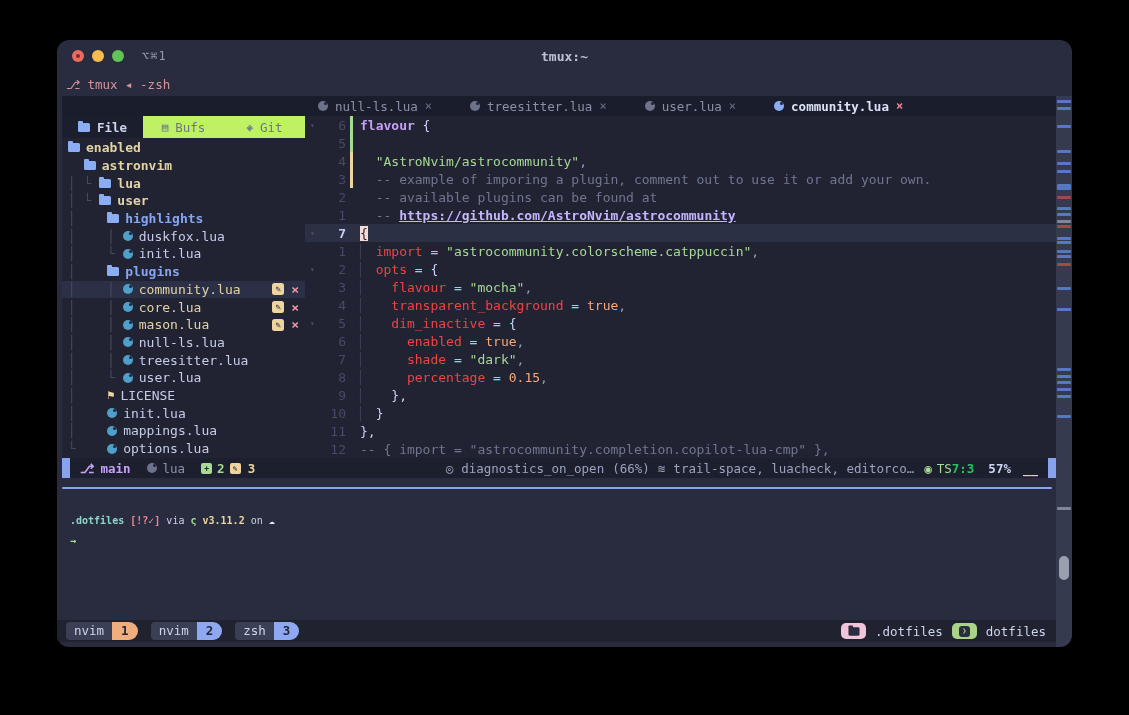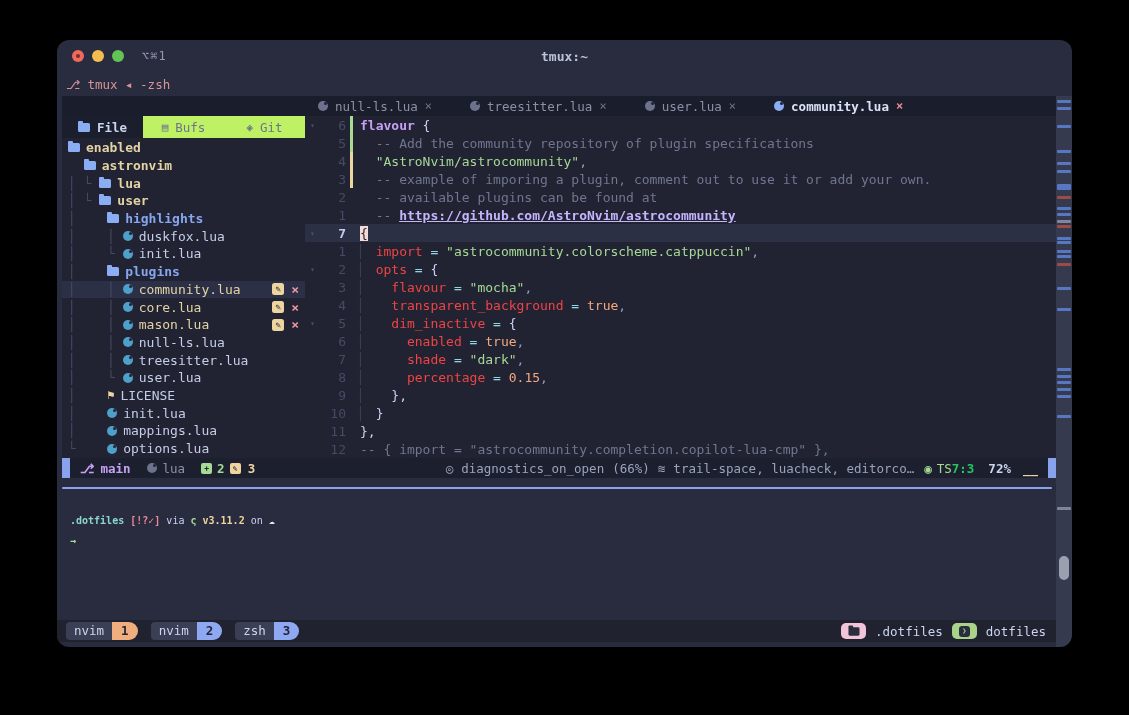--- a/index.html
+++ b/index.html
@@ -308,21 +308,21 @@
             </div>
             <div class="tree-row">
               <span class="tree-prefix">└    </span>
               <span class="lua-dot"></span>
               <span class="tree-label file">options.lua</span>
             </div>
           </div>
       </div>
       <div class="editor">
           <div class="code-line"><span class="fold-col">▾</span><span class="ln">6</span><span class="gut"><i class="g"></i></span><span class="code-text"><span class="s-kw">flavour</span><span class="s-tx"> {</span></span></div>
-          <div class="code-line"><span class="fold-col"></span><span class="ln">5</span><span class="gut"><i class="g"></i></span><span class="code-text"><span class="s-cm">  -- Add the community repository of plugin specifications</span></span></div>
+          <div class="code-line"><span class="fold-col"></span><span class="ln">5</span><span class="gut"><i class="g"></i></span></div>
           <div class="code-line"><span class="fold-col"></span><span class="ln">4</span><span class="gut"><i class="y"></i></span><span class="code-text"><span class="s-tx">  </span><span class="s-st">"AstroNvim/astrocommunity"</span><span class="s-pu">,</span></span></div>
           <div class="code-line"><span class="fold-col"></span><span class="ln">3</span><span class="gut"><i class="y"></i></span><span class="code-text"><span class="s-cm">  -- example of imporing a plugin, comment out to use it or add your own.</span></span></div>
           <div class="code-line"><span class="fold-col"></span><span class="ln">2</span><span class="gut"></span><span class="code-text"><span class="s-cm">  -- available plugins can be found at</span></span></div>
           <div class="code-line"><span class="fold-col"></span><span class="ln">1</span><span class="gut"></span><span class="code-text"><span class="s-cm">  -- </span><span class="s-url">https://github.com/AstroNvim/astrocommunity</span></span></div>
           <div class="code-line current"><span class="fold-col">▾</span><span class="ln cur">7</span><span class="gut"></span><span class="code-text"><span class="s-cb">{</span></span></div>
           <div class="code-line"><span class="fold-col"></span><span class="ln">1</span><span class="gut"></span><span class="code-text"><span class="s-gd">▏</span><span class="s-tx"> </span><span class="s-id">import</span><span class="s-op"> = </span><span class="s-st">"astrocommunity.colorscheme.catppuccin"</span><span class="s-pu">,</span></span></div>
           <div class="code-line"><span class="fold-col">▾</span><span class="ln">2</span><span class="gut"></span><span class="code-text"><span class="s-gd">▏</span><span class="s-tx"> </span><span class="s-id">opts</span><span class="s-op"> = </span><span class="s-tx">{</span></span></div>
           <div class="code-line"><span class="fold-col"></span><span class="ln">3</span><span class="gut"></span><span class="code-text"><span class="s-gd">▏</span><span class="s-tx">   </span><span class="s-id">flavour</span><span class="s-op"> = </span><span class="s-st">"mocha"</span><span class="s-pu">,</span></span></div>
           <div class="code-line"><span class="fold-col"></span><span class="ln">4</span><span class="gut"></span><span class="code-text"><span class="s-gd">▏</span><span class="s-tx">   </span><span class="s-id">transparent_background</span><span class="s-op"> = </span><span class="s-bo">true</span><span class="s-pu">,</span></span></div>
           <div class="code-line"><span class="fold-col">▾</span><span class="ln">5</span><span class="gut"></span><span class="code-text"><span class="s-gd">▏</span><span class="s-tx">   </span><span class="s-id">dim_inactive</span><span class="s-op"> = </span><span class="s-tx">{</span></span></div>
@@ -356,21 +356,21 @@
         <span>diagnostics_on_open</span>
         <span>(66%)</span>
         <span>≋</span>
         <span>trail-space, luacheck, editorco…</span>
       </span>
       <span class="sl-ts">
         <span>◉</span>
         <span>TS</span>
       </span>
       <span class="sl-pos">7:3</span>
-      <span class="sl-scroll">72%</span>
+      <span class="sl-scroll">57%</span>
       <span class="sl-cursor">__</span>
       <span class="sl-block"></span>
     </div>
   </div>
 
   <div class="divider"></div>
 
   <div class="shell">
     <div>
       <span class="sh-cwd">.dotfiles</span>

